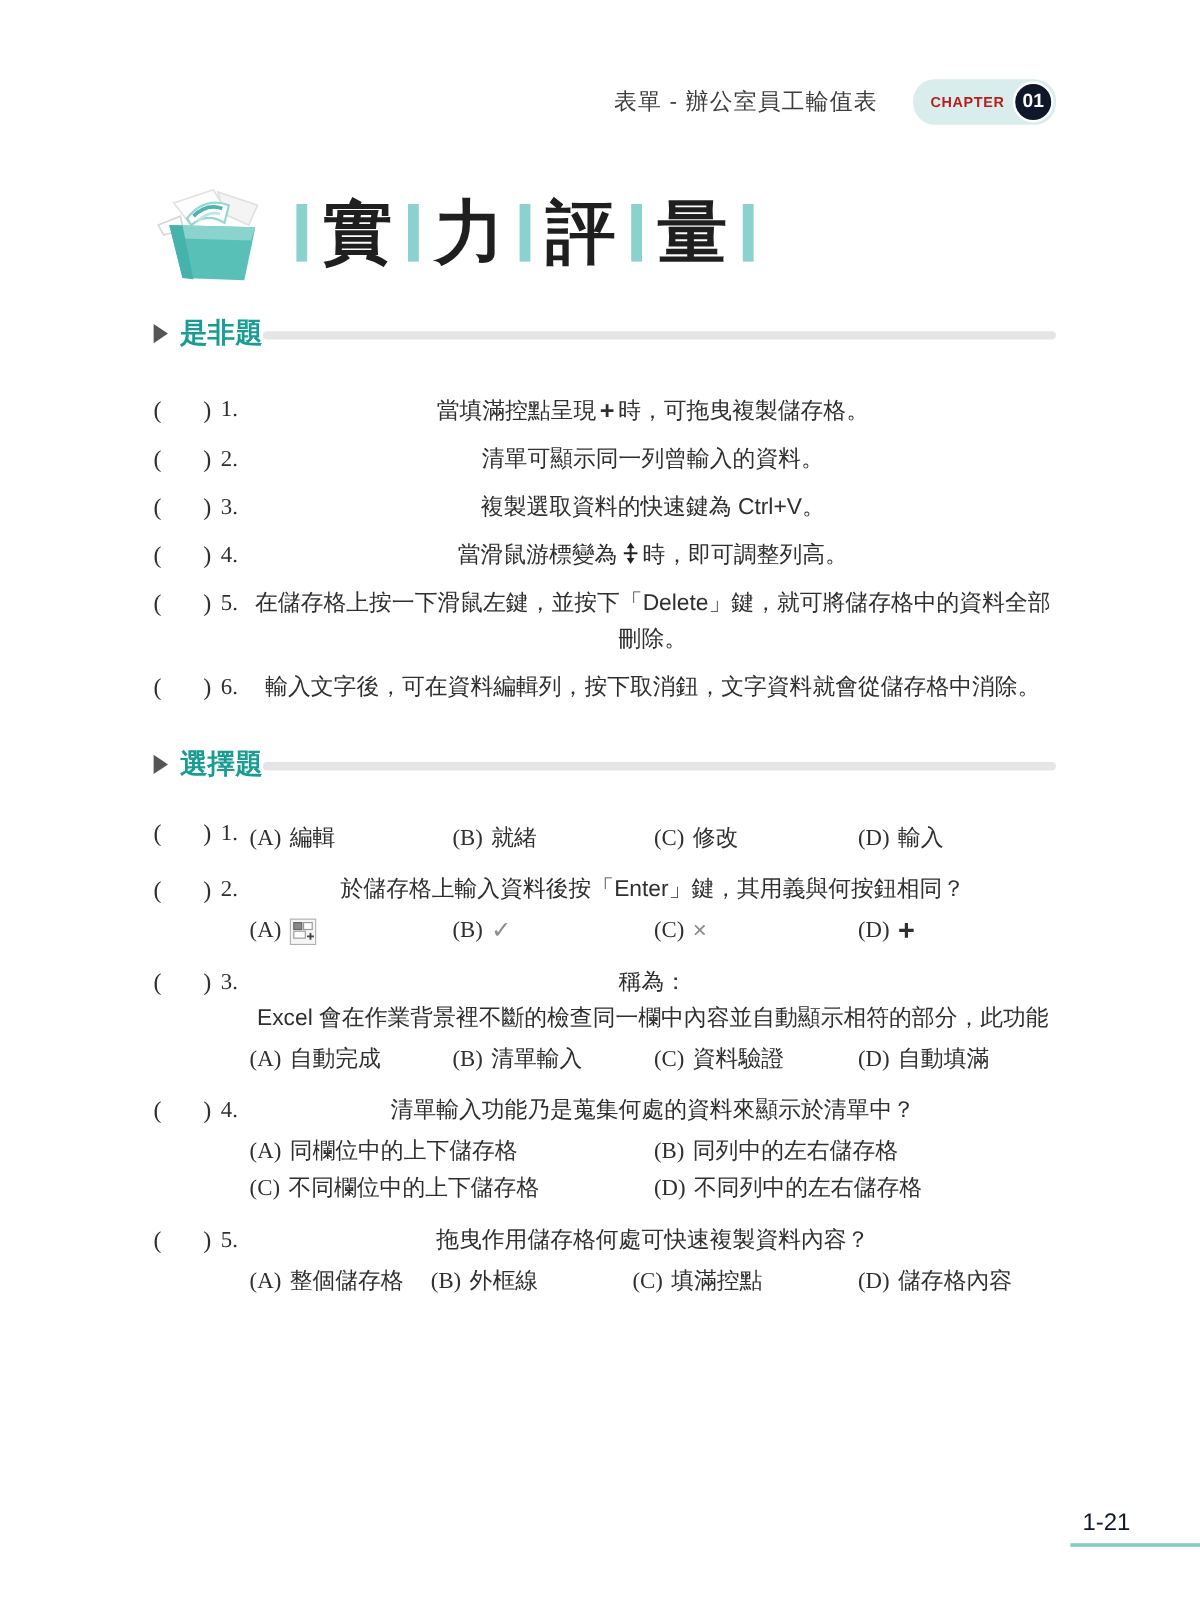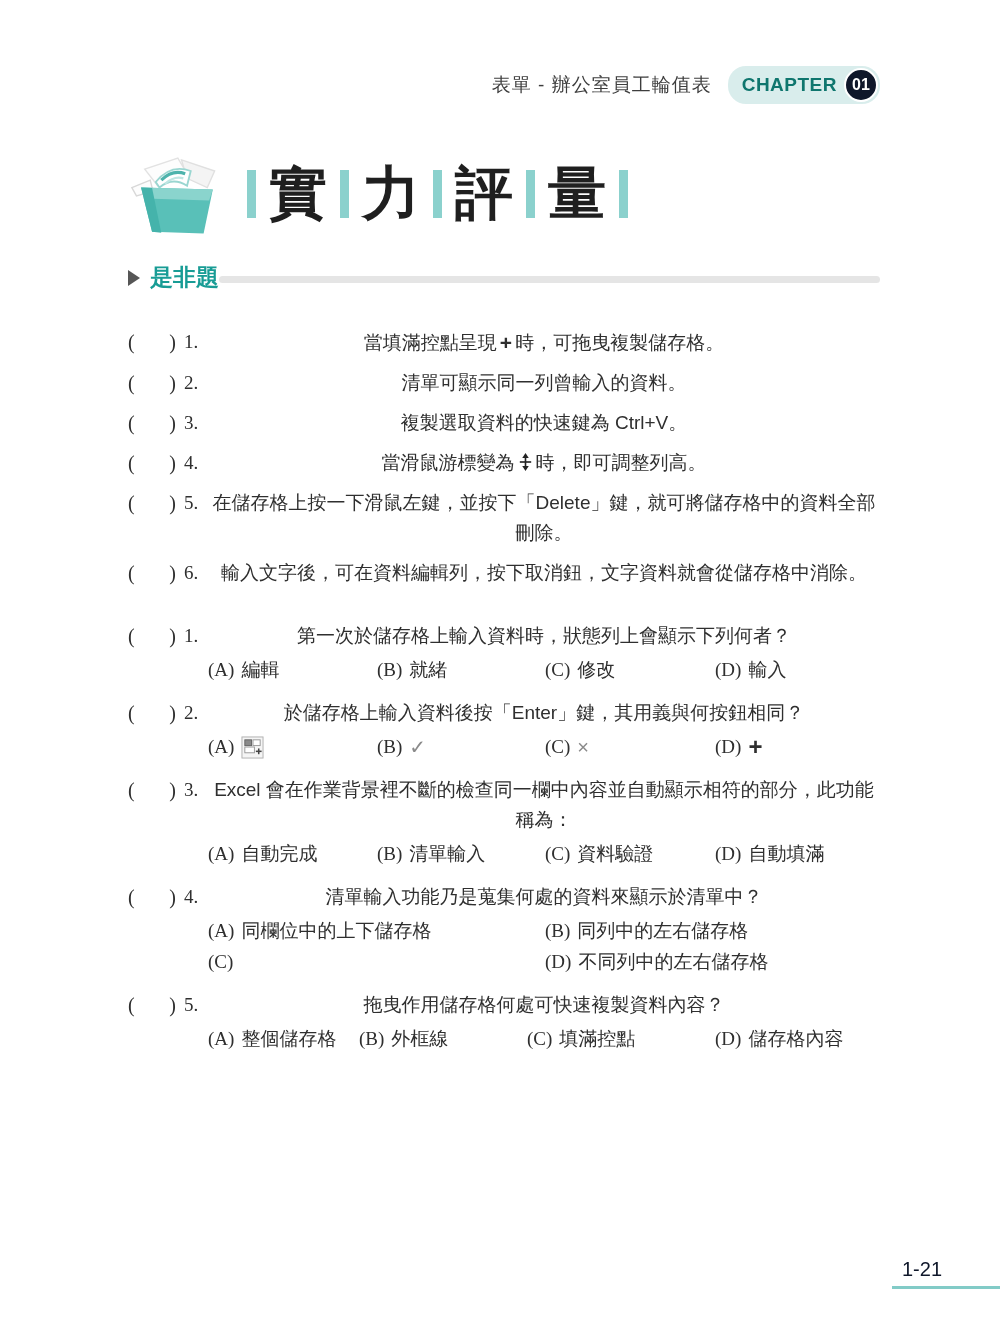--- a/index.html
+++ b/index.html
@@ -2,24 +2,24 @@
 <html><head>
 <meta charset="utf-8">
 <style>
   html,body{margin:0;padding:0;background:#fff;}
   .page{
     position:relative;width:1000px;height:1341px;background:#ffffff;overflow:hidden;
     font-family:"Liberation Sans",sans-serif;color:#2f2f2f;
   }
 
   
-  .header{position:absolute;top:66px;right:120px;display:flex;align-items:center;gap:16px;}
+  .header{position:absolute;top:66px;right:120px;display:flex;align-items:center;gap:30px;}
   .header-title{font-size:19px;color:#3d3d3d;letter-spacing:1px;}
   .badge{display:flex;align-items:center;background:#d9edec;border-radius:18px;padding:2px 2px 2px 14px;}
-  .badge-label{font-weight:bold;font-size:19px;color:#0f766e;letter-spacing:.5px;}
+  .badge-label{font-weight:bold;font-size:12px;color:#b91c1c;letter-spacing:.5px;}
   .badge-circle{width:30px;height:30px;border-radius:50%;background:#0f172a;color:#fff;font-weight:bold;
     font-size:16px;display:flex;align-items:center;justify-content:center;margin-left:7px;border:2px solid #ffffff;}
 
   
   .banner{position:absolute;top:150px;left:130px;display:flex;align-items:center;}
   .banner-icon{width:92px;height:88px;margin-right:12px;flex:none;}
   .banner-title{display:flex;align-items:center;font-family:"Liberation Serif",serif;font-weight:700;
     font-size:58px;color:#1f1f1f;line-height:1;}
   .tbar{width:9px;height:48px;background:#8bd1cd;margin:0 13px;flex:none;}
 
@@ -158,29 +158,33 @@
         <span class="blank">
             <span>(</span>
             <span>)</span>
           </span>
         <span class="qnum">6.</span>
         <span class="qbody">輸入文字後，可在資料編輯列，按下取消鈕，文字資料就會從儲存格中消除。</span>
       </div>
     </div>
 
     <div style="margin-top:33px;">
+      <div class="sec-head" style="margin-bottom:28px;">
+        <span class="tri"></span>
+        <span class="sec-title">選擇題</span>
+        <span class="rule"></span>
+      </div>
 
       <div class="q mcq">
         <span class="blank">
             <span>(</span>
             <span>)</span>
           </span>
         <span class="qnum">1.</span>
         <span class="qbody">
-          <div>第一次於儲存格上輸入資料時，狀態列上會顯示下列何者？</div>
           <div class="opts">
             <span class="opt">
                 <span class="opt-letter">(A)</span>
                 <span>編輯</span>
               </span>
             <span class="opt">
                 <span class="opt-letter">(B)</span>
                 <span>就緒</span>
               </span>
             <span class="opt">
@@ -231,22 +235,22 @@
         </span>
       </div>
 
       <div class="q mcq">
         <span class="blank">
             <span>(</span>
             <span>)</span>
           </span>
         <span class="qnum">3.</span>
         <span class="qbody">
+          <div>稱為：</div>
           <div>Excel 會在作業背景裡不斷的檢查同一欄中內容並自動顯示相符的部分，此功能</div>
-          <div>稱為：</div>
           <div class="opts">
             <span class="opt">
                 <span class="opt-letter">(A)</span>
                 <span>自動完成</span>
               </span>
             <span class="opt">
                 <span class="opt-letter">(B)</span>
                 <span>清單輸入</span>
               </span>
             <span class="opt">
@@ -273,20 +277,21 @@
             <span class="opt">
                 <span class="opt-letter">(A)</span>
                 <span>同欄位中的上下儲存格</span>
               </span>
             <span class="opt">
                 <span class="opt-letter">(B)</span>
                 <span>同列中的左右儲存格</span>
               </span>
             <span class="opt">
                 <span class="opt-letter">(C)</span>
+                <span>不同欄位中的上下儲存格</span>
               </span>
             <span class="opt">
                 <span class="opt-letter">(D)</span>
                 <span>不同列中的左右儲存格</span>
               </span>
           </div>
         </span>
       </div>
 
       <div class="q mcq">

